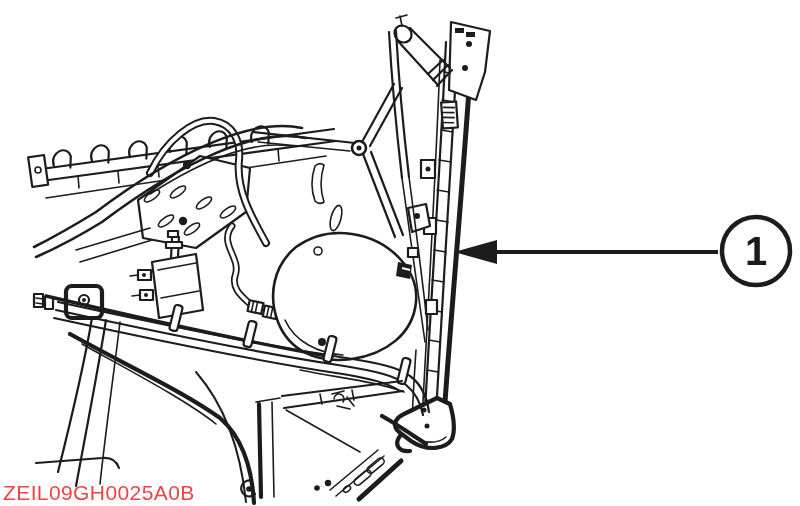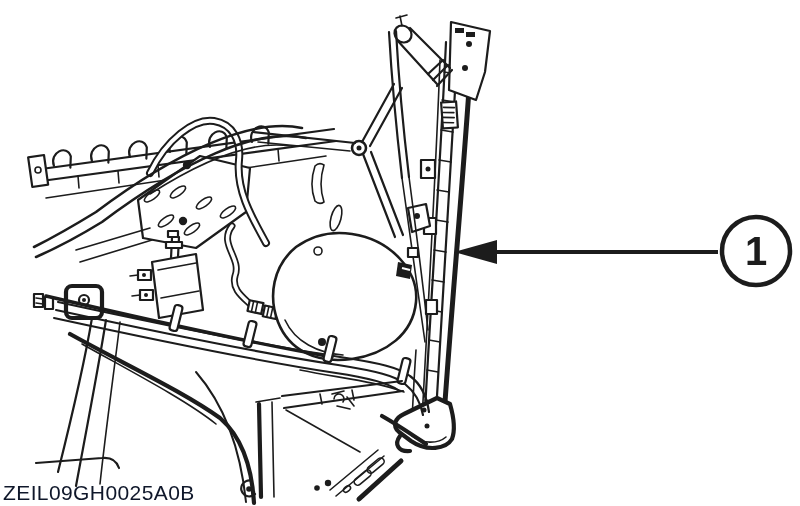--- a/index.html
+++ b/index.html
@@ -11,21 +11,21 @@
   .med{stroke-width:2.6;}
   .thick{stroke-width:4.2;}
   .xthick{stroke-width:5;}
   .fillw{fill:#ffffff;}
   .filled{fill:#1c1c1c;stroke:none;}
   .tube-o{fill:none;stroke:#1c1c1c;stroke-width:8;stroke-linecap:round;}
   .tube-i{fill:none;stroke:#ffffff;stroke-width:4;stroke-linecap:round;}
   .callout-num{font-family:"Liberation Sans",sans-serif;font-size:40px;font-weight:700;
                fill:#1c1c1c;text-anchor:middle;}
   .code-label{position:absolute;left:3px;top:481px;font-size:21px;font-weight:400;
-              color:#0f172a;letter-spacing:0.4px;white-space:nowrap;}
+              color:#ef4444;letter-spacing:0.4px;white-space:nowrap;}
 </style>
 </head>
 <body>
 
 <div class="stage">
   <svg width="800" height="506" viewBox="0 0 800 506">
 
     <g>
 
       <path class="ln" d="M34,170 L334,129"></path>

